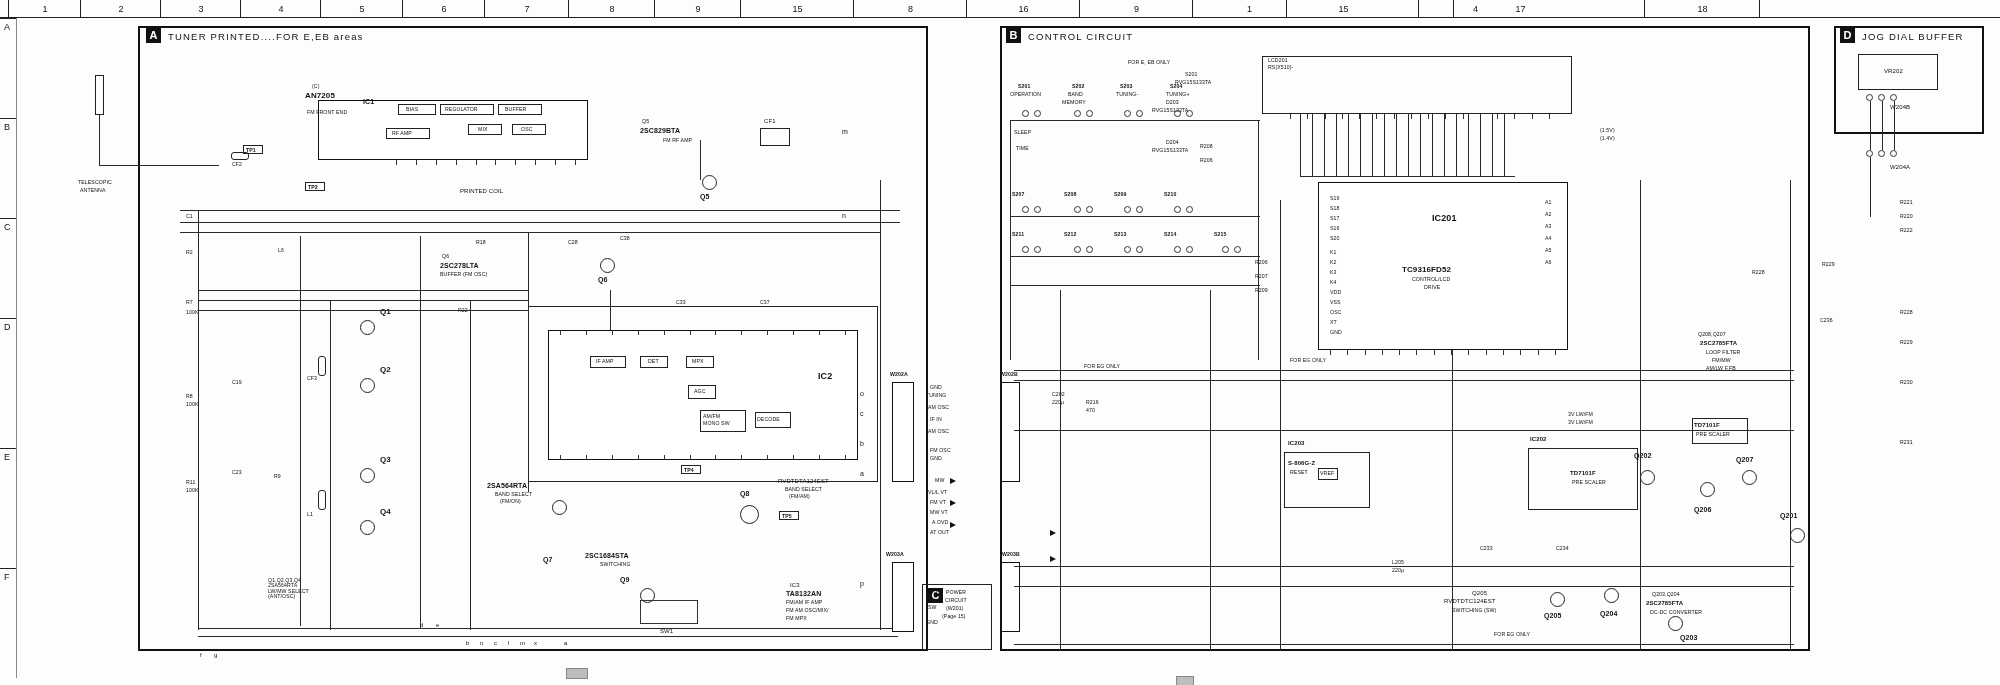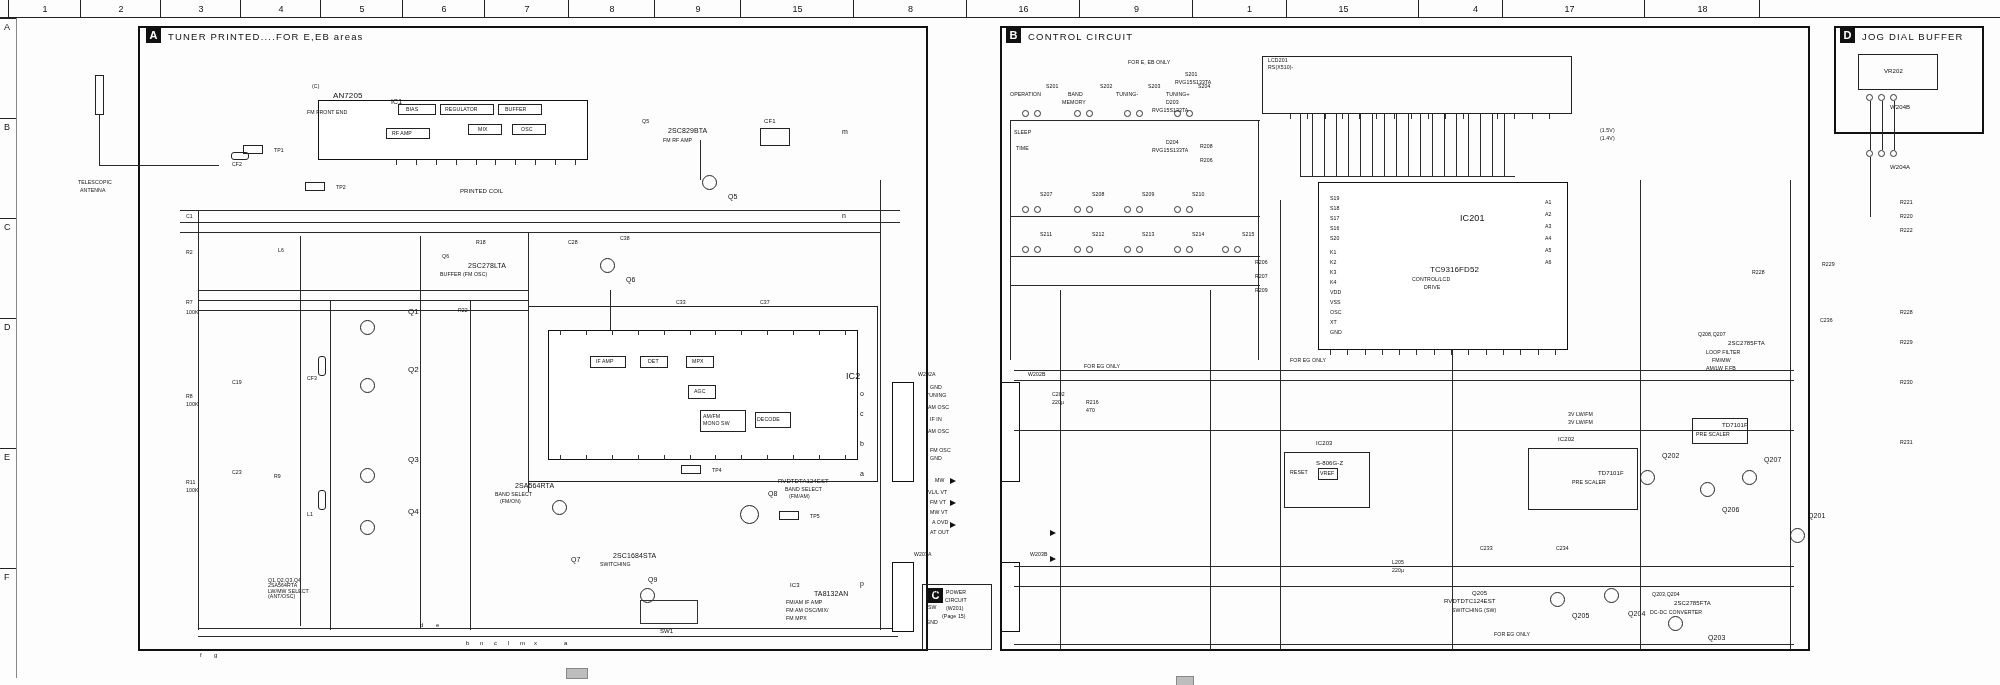--- a/index.html
+++ b/index.html
@@ -121,21 +121,21 @@
     line-height: 1.05;
     color: #111;
     white-space: nowrap;
     letter-spacing: 0.1px;
   }
   .lbl.s5 { font-size: 5.2px; }
   .lbl.s6 { font-size: 6px; }
   .lbl.s7 { font-size: 7px; }
   .lbl.s8 { font-size: 8px; }
   .lbl.s9 { font-size: 9px; }
-  .lbl.b { font-weight: normal; margin-left: 28px; }
+  .lbl.b { font-weight: bold; }
   .ic {
     position: absolute;
     border: 1px solid #111;
     box-sizing: border-box;
     background: #fff;
   }
   .pin-row {
     position: absolute;
     display: flex;
     justify-content: space-between;
@@ -238,21 +238,21 @@
       </div>
     <div class="col-tick" style="left:1192px;width:113px;">
         <span>1</span>
       </div>
     <div class="col-tick" style="left:1286px;width:113px;">
         <span>15</span>
       </div>
     <div class="col-tick" style="left:1418px;width:113px;">
         <span>4</span>
       </div>
-    <div class="col-tick" style="left:1502px;width:113px;padding-left:20px;">
+    <div class="col-tick" style="left:1453px;width:113px;padding-left:20px;">
         <span>17</span>
       </div>
     <div class="col-tick" style="left:1644px;width:115px;">
         <span>18</span>
       </div>
     <div class="col-tick" style="left:1759px;width:0;"></div>
   </div>
   <div class="top-rule"></div>
 
   <div class="row-ruler">

